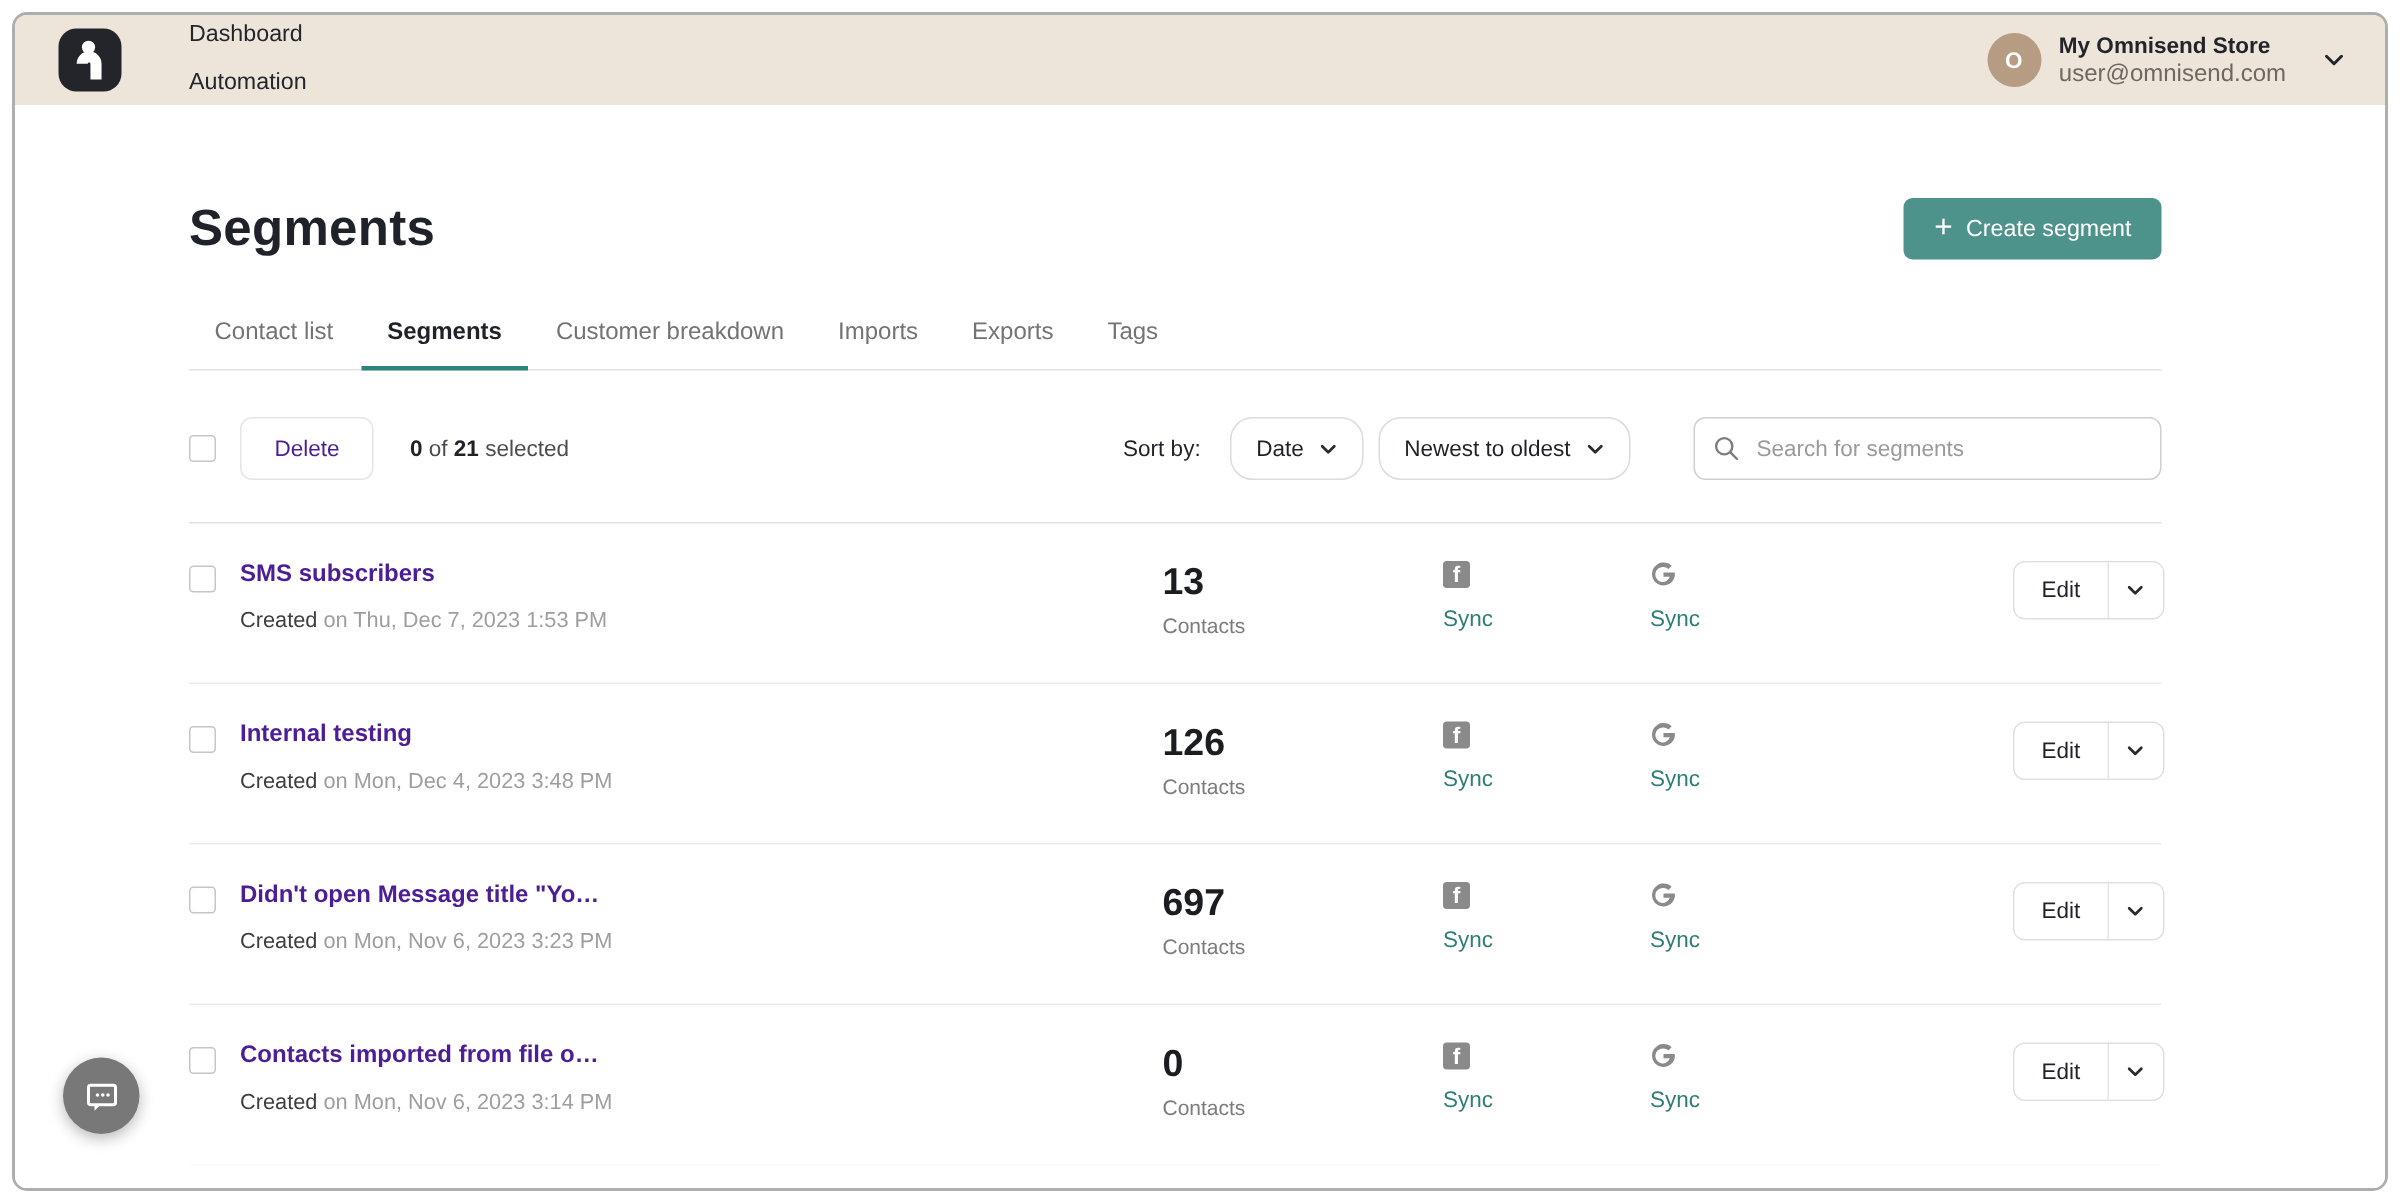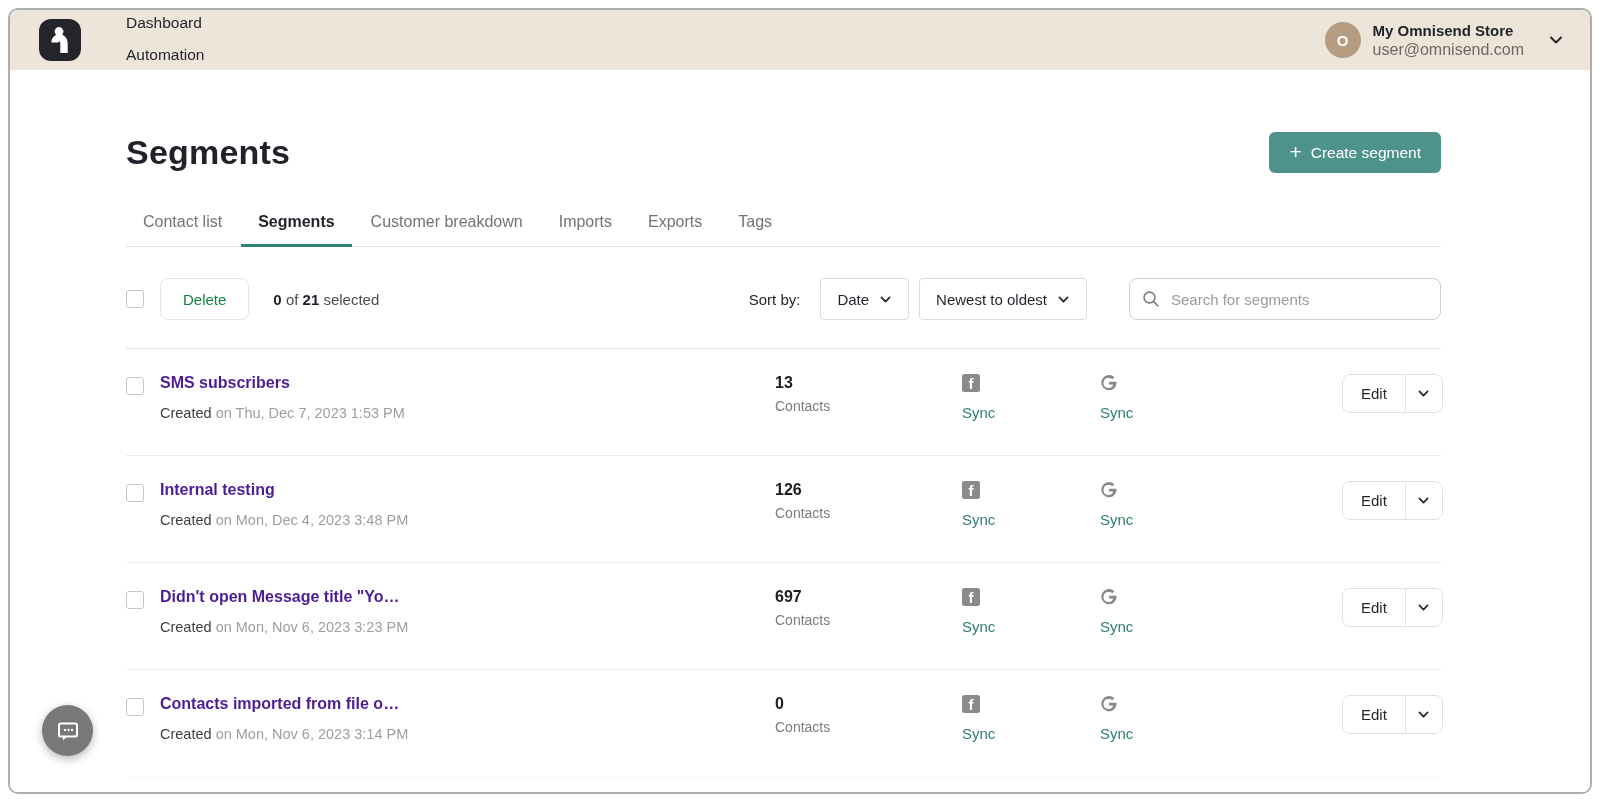--- a/index.html
+++ b/index.html
@@ -47,30 +47,30 @@
     border-bottom:3px solid transparent; margin-bottom:-1px;
   }
   .tab.active { color:#1f2228; font-weight:bold; border-bottom-color:#2e837d; }
   
   .toolbar { margin-top:31px; height:42px; display:flex; align-items:center; }
   .checkbox {
     width:18px; height:18px; border:1.5px solid #c6c6c6; border-radius:3px; background:#fff;
     display:inline-block; cursor:pointer; flex:0 0 18px;
   }
   .btn-delete {
-    margin-left:16px; background:#fff; border:1px solid #e5e5e5; border-radius:8px; color:#15803d;
+    margin-left:16px; background:#fff; border:1px solid #e5e5e5; border-radius:8px; color:#4c1d95;
     font-family:inherit; font-size:15px; padding:0 22px; height:42px; cursor:default;
   }
   .selected-text { margin-left:24px; font-size:15px; color:#4c4c4c; }
   .selected-text .num { color:#1f2228; font-weight:600; }
   .toolbar-right { margin-left:auto; display:flex; align-items:center;justify-content:flex-end; }
   .sort-label { font-size:15px; color:#1f2228; margin-right:20px; }
   .dropdown {
     display:flex; align-items:center; gap:10px; background:#fff; border:1px solid #dcdcdc;
-    border-radius:4px; height:42px; padding:0 16px; font-family:inherit; font-size:15px;
+    border-radius:15px; height:42px; padding:0 16px; font-family:inherit; font-size:15px;
     color:#1f2228; cursor:pointer; margin-right:10px;
   }
   .dropdown .caret, .split-caret .caret { display:flex; color:#2a2a2a; }
   .search-box { position:relative; margin-left:32px; }
   .search-box input {
     width:312px; height:42px; border:1px solid #cfcfcf; border-radius:8px;
     padding:0 14px 0 41px; font-family:inherit; font-size:15px; color:#333; outline:none;
   }
   .search-box input::placeholder { color:#9a9a9a; }
   .search-icon { position:absolute; left:13px; top:12px; color:#7d7d7d; }
@@ -80,21 +80,21 @@
     display:grid; grid-template-columns:34px 615px 187px 138px 242px 1fr;
     height:107px; padding-top:25px; border-bottom:1px solid #ececec; align-items:start;
   }
   .row .checkbox { margin-top:3px; }
   .seg-name {
     font-size:16px; font-weight:bold; color:#4c1d95; text-decoration:none; cursor:pointer;
     display:inline-block; max-width:590px; white-space:nowrap; overflow:hidden;
   }
   .created { margin-top:9px; font-size:14.5px; color:#9e9e9e; }
   .created .c1 { color:#3e3e3e; }
-  .count { font-size:16px; font-weight:bold; color:#1b1d21; }
+  .count { font-size:25px; font-weight:bold; color:#1b1d21; }
   .contacts-label { margin-top:6px; font-size:14px; color:#7c7c7c; }
   .cell-sync { display:flex; flex-direction:column; }
   .sync-ico { height:18px; display:flex; color:#8a8a8a; }
   .fb-badge {
     width:18px; height:18px; background:#8a8a8a; border-radius:2.5px; color:#fff;
     font-size:15px; font-weight:bold; display:flex; align-items:flex-end; justify-content:center;
     overflow:hidden; line-height:16px;
   }
   .sync-link { margin-top:12px; font-size:15px; color:#2e7d77; text-decoration:none; cursor:pointer; }
   .cell-edit { justify-self:end; }

